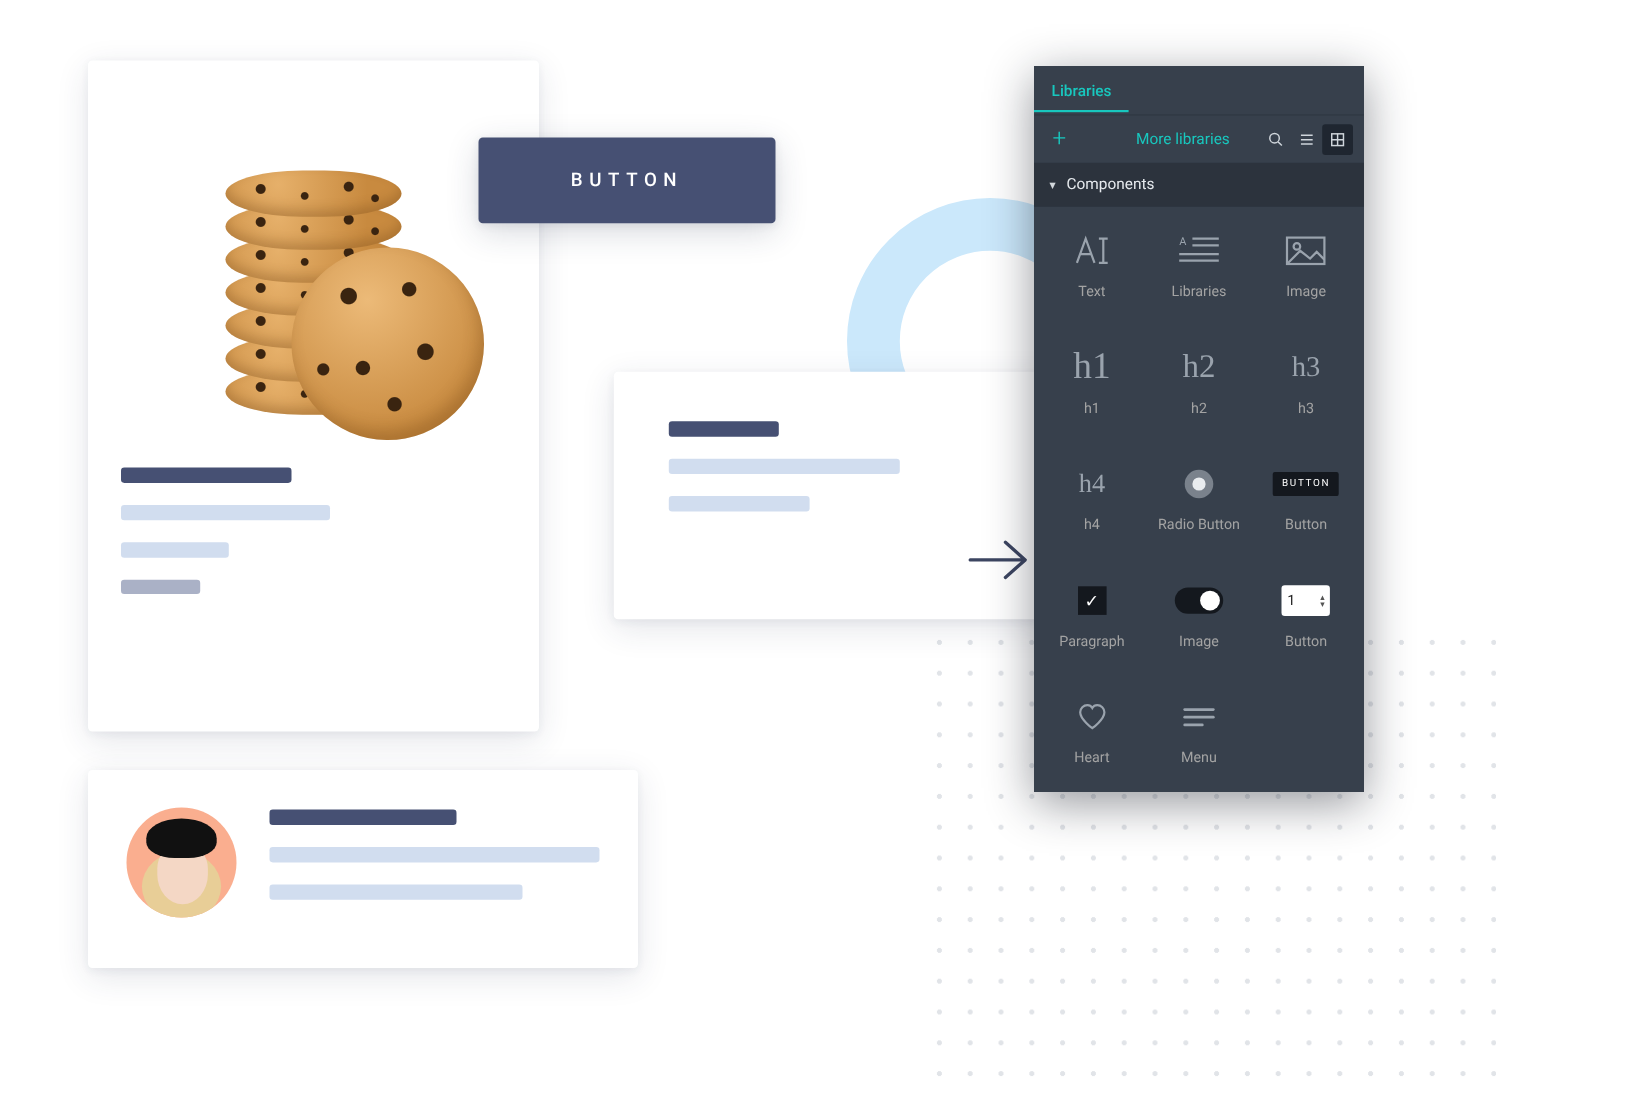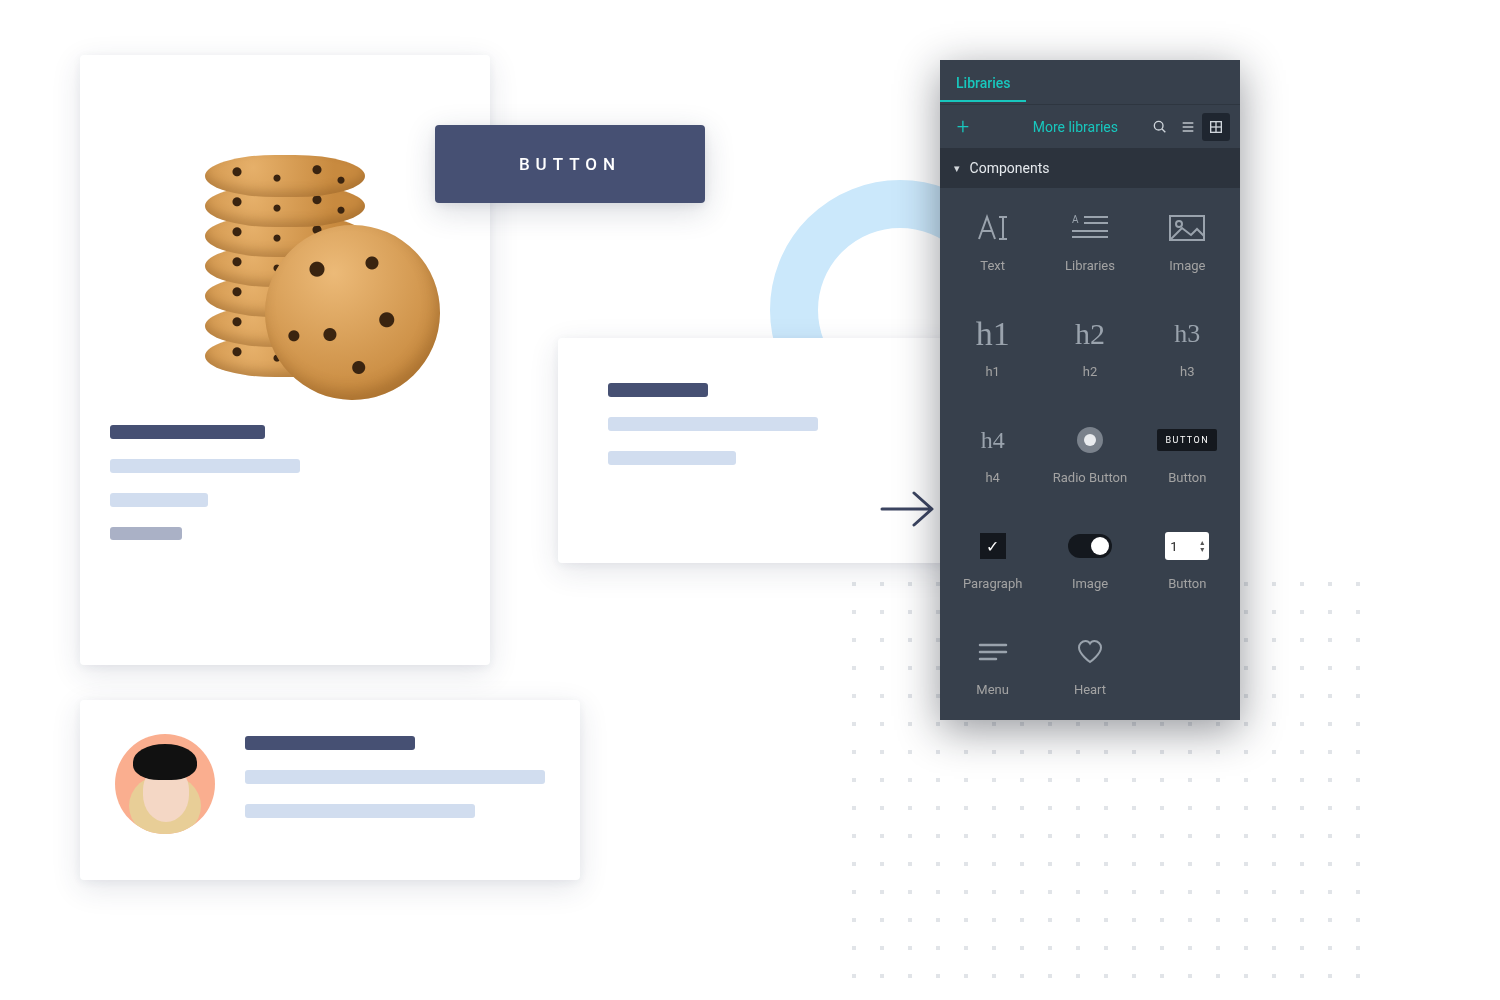--- a/index.html
+++ b/index.html
@@ -348,33 +348,33 @@
                 <span>▴</span>
                 <span>▾</span>
               </span>
             </div>
         </div>
         <div class="lbl">Button</div>
       </div>
 
       <div class="cell">
         <div class="glyph">
+          <svg width="28" height="26" viewBox="0 0 28 26" fill="none" stroke="currentColor" stroke-width="2">
+            <path d="M14 23 C14 23 3 15 3 8.5 C3 5 6 2 9.5 2 C11.7 2 13.2 3.2 14 4.6 C14.8 3.2 16.3 2 18.5 2 C22 2 25 5 25 8.5 C25 15 14 23 14 23 Z"></path>
+          </svg>
+        </div>
+        <div class="lbl">Heart</div>
+      </div>
+      <div class="cell">
+        <div class="glyph">
           <svg width="30" height="22" viewBox="0 0 30 22" stroke="currentColor" stroke-width="2.5" stroke-linecap="round">
             <line x1="2" y1="4" x2="28" y2="4"></line>
               <line x1="2" y1="11" x2="28" y2="11"></line>
               <line x1="2" y1="18" x2="18" y2="18"></line>
           </svg>
         </div>
         <div class="lbl">Menu</div>
       </div>
-      <div class="cell">
-        <div class="glyph">
-          <svg width="28" height="26" viewBox="0 0 28 26" fill="none" stroke="currentColor" stroke-width="2">
-            <path d="M14 23 C14 23 3 15 3 8.5 C3 5 6 2 9.5 2 C11.7 2 13.2 3.2 14 4.6 C14.8 3.2 16.3 2 18.5 2 C22 2 25 5 25 8.5 C25 15 14 23 14 23 Z"></path>
-          </svg>
-        </div>
-        <div class="lbl">Heart</div>
-      </div>
 
     </div>
   </div>
 
 </div>
 
 </body></html>

